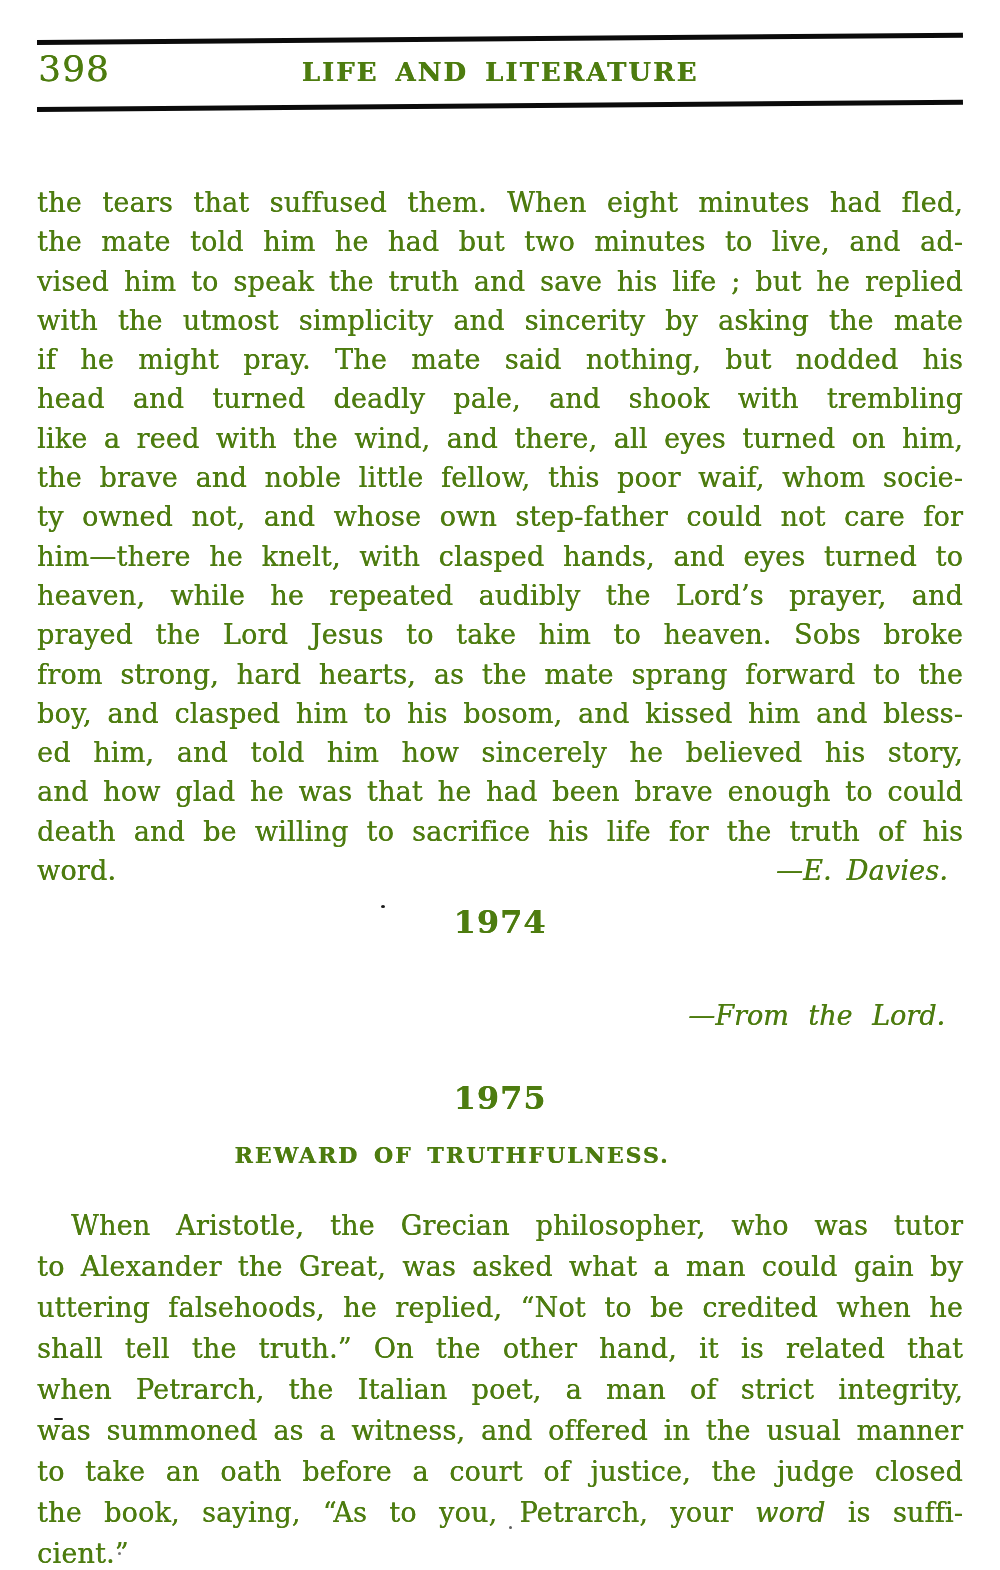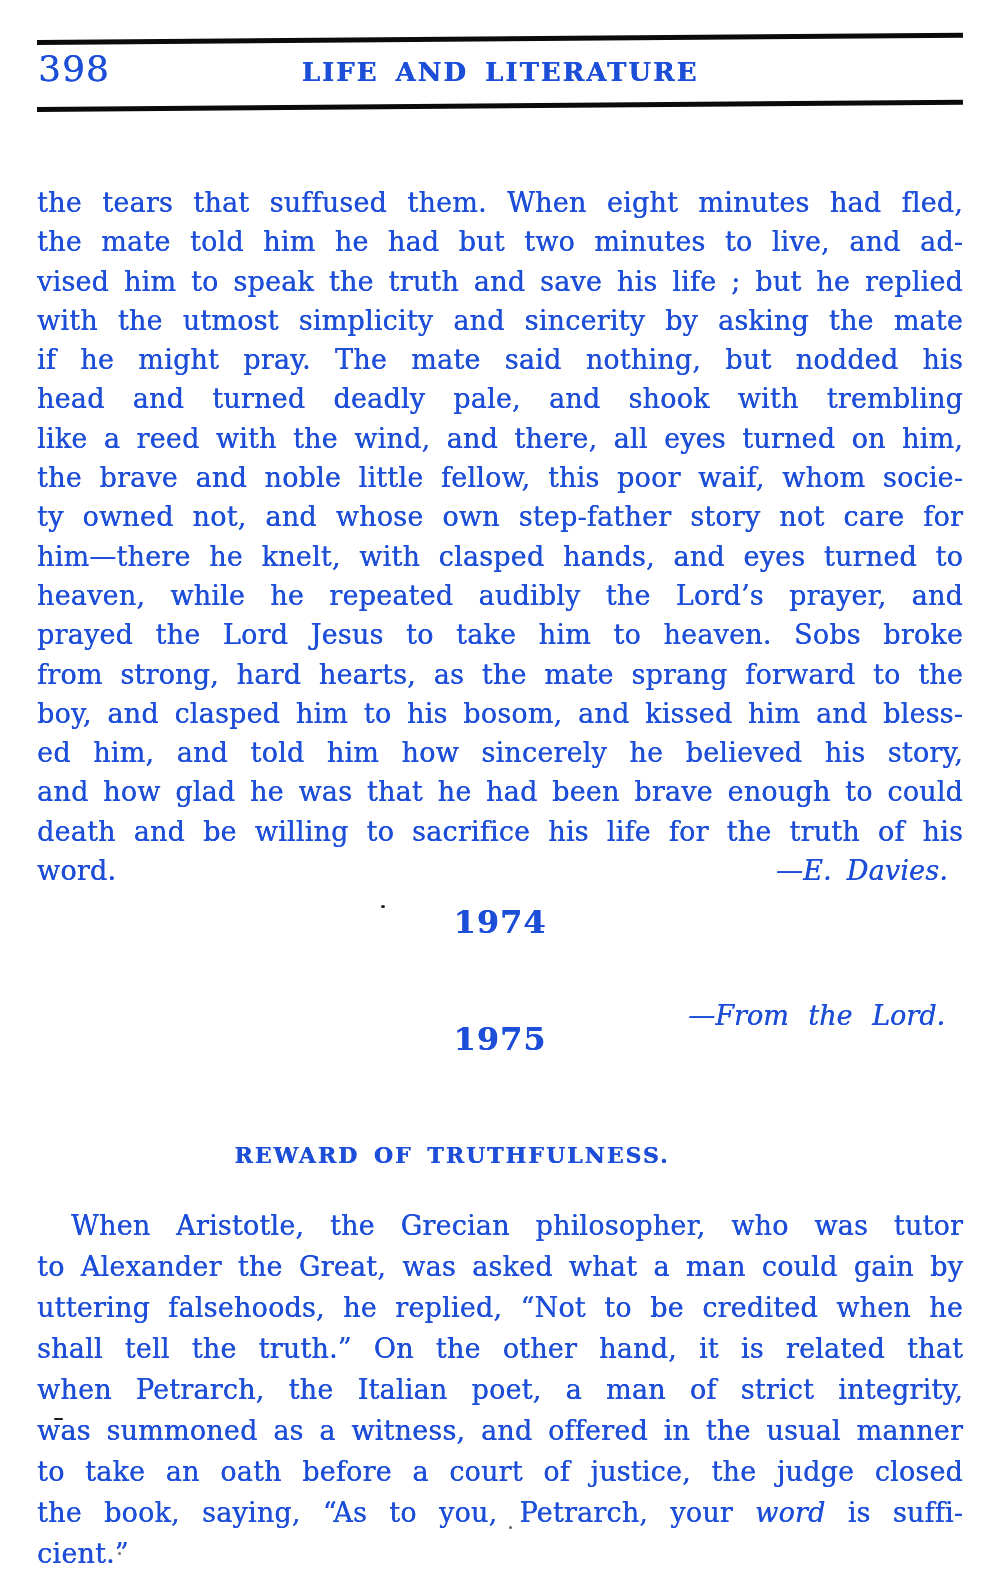--- a/index.html
+++ b/index.html
@@ -5,21 +5,21 @@
   html, body {
     margin: 0;
     padding: 0;
     background: #ffffff;
   }
   .page {
     position: relative;
     width: 1000px;
     height: 1570px;
     background: #ffffff;
-    color: #1d4ed8;
+    color: #4d7c0f;
     font-family: "DejaVu Serif", serif;
     overflow: hidden;
     text-shadow: 0.35px 0.25px 0 currentColor; 
   }
   .abs { position: absolute; left: 37px; width: 926px; }
 
   
   .rule {
     position: absolute; left: 37px; width: 926px; height: 5px;
     background: #0b0b0b;
@@ -46,21 +46,21 @@
   .indent { padding-left: 34px; }
   .lastline-row { display: flex; justify-content: space-between; align-items: baseline; }
   .attr { font-style: italic; word-spacing: 6px; padding-right: 15px; }
 
   
   .num {
     position: absolute; left: 0; width: 1000px; text-align: center;
     font-size: 32px; font-weight: bold; letter-spacing: 1px;
   }
   #n1974 { top: 903px; }
-  #n1975 { top: 1020px; }
+  #n1975 { top: 1079px; }
   #q1974 {
     top: 957px; font-size: 27px; letter-spacing: 0.2px;
     padding-left: 40px; width: 886px;
   }
   #a1974 {
     top: 1000px; font-size: 27px; text-align: right;
     font-style: italic; word-spacing: 11px; padding-right: 18px; width: 908px;
   }
   .subhead {
     position: absolute; left: 0; top: 1142px; width: 824px; text-align: center;
@@ -88,21 +88,21 @@
 
   <div class="abs para" id="p1">
     <div class="jline">the tears that suffused them.  When eight minutes had fled,</div>
     <div class="jline">the mate told him he had but two minutes to live, and ad-</div>
     <div class="jline">vised him to speak the truth and save his life ; but he replied</div>
     <div class="jline">with the utmost simplicity and sincerity by asking the mate</div>
     <div class="jline">if he might pray.  The mate said nothing, but nodded his</div>
     <div class="jline">head and turned deadly pale, and shook with trembling</div>
     <div class="jline">like a reed with the wind, and there, all eyes turned on him,</div>
     <div class="jline">the brave and noble little fellow, this poor waif, whom socie-</div>
-    <div class="jline">ty owned not, and whose own step-father story not care for</div>
+    <div class="jline">ty owned not, and whose own step-father could not care for</div>
     <div class="jline">him—there he knelt, with clasped hands, and eyes turned to</div>
     <div class="jline">heaven, while he repeated audibly the Lord’s prayer, and</div>
     <div class="jline">prayed the Lord Jesus to take him to heaven.  Sobs broke</div>
     <div class="jline">from strong, hard hearts, as the mate sprang forward to the</div>
     <div class="jline">boy, and clasped him to his bosom, and kissed him and bless-</div>
     <div class="jline">ed him, and told him how sincerely he believed his story,</div>
     <div class="jline">and how glad he was that he had been brave enough to could</div>
     <div class="jline">death and be willing to sacrifice his life for the truth of his</div>
     <div class="lastline-row">
       <span>word.</span>

